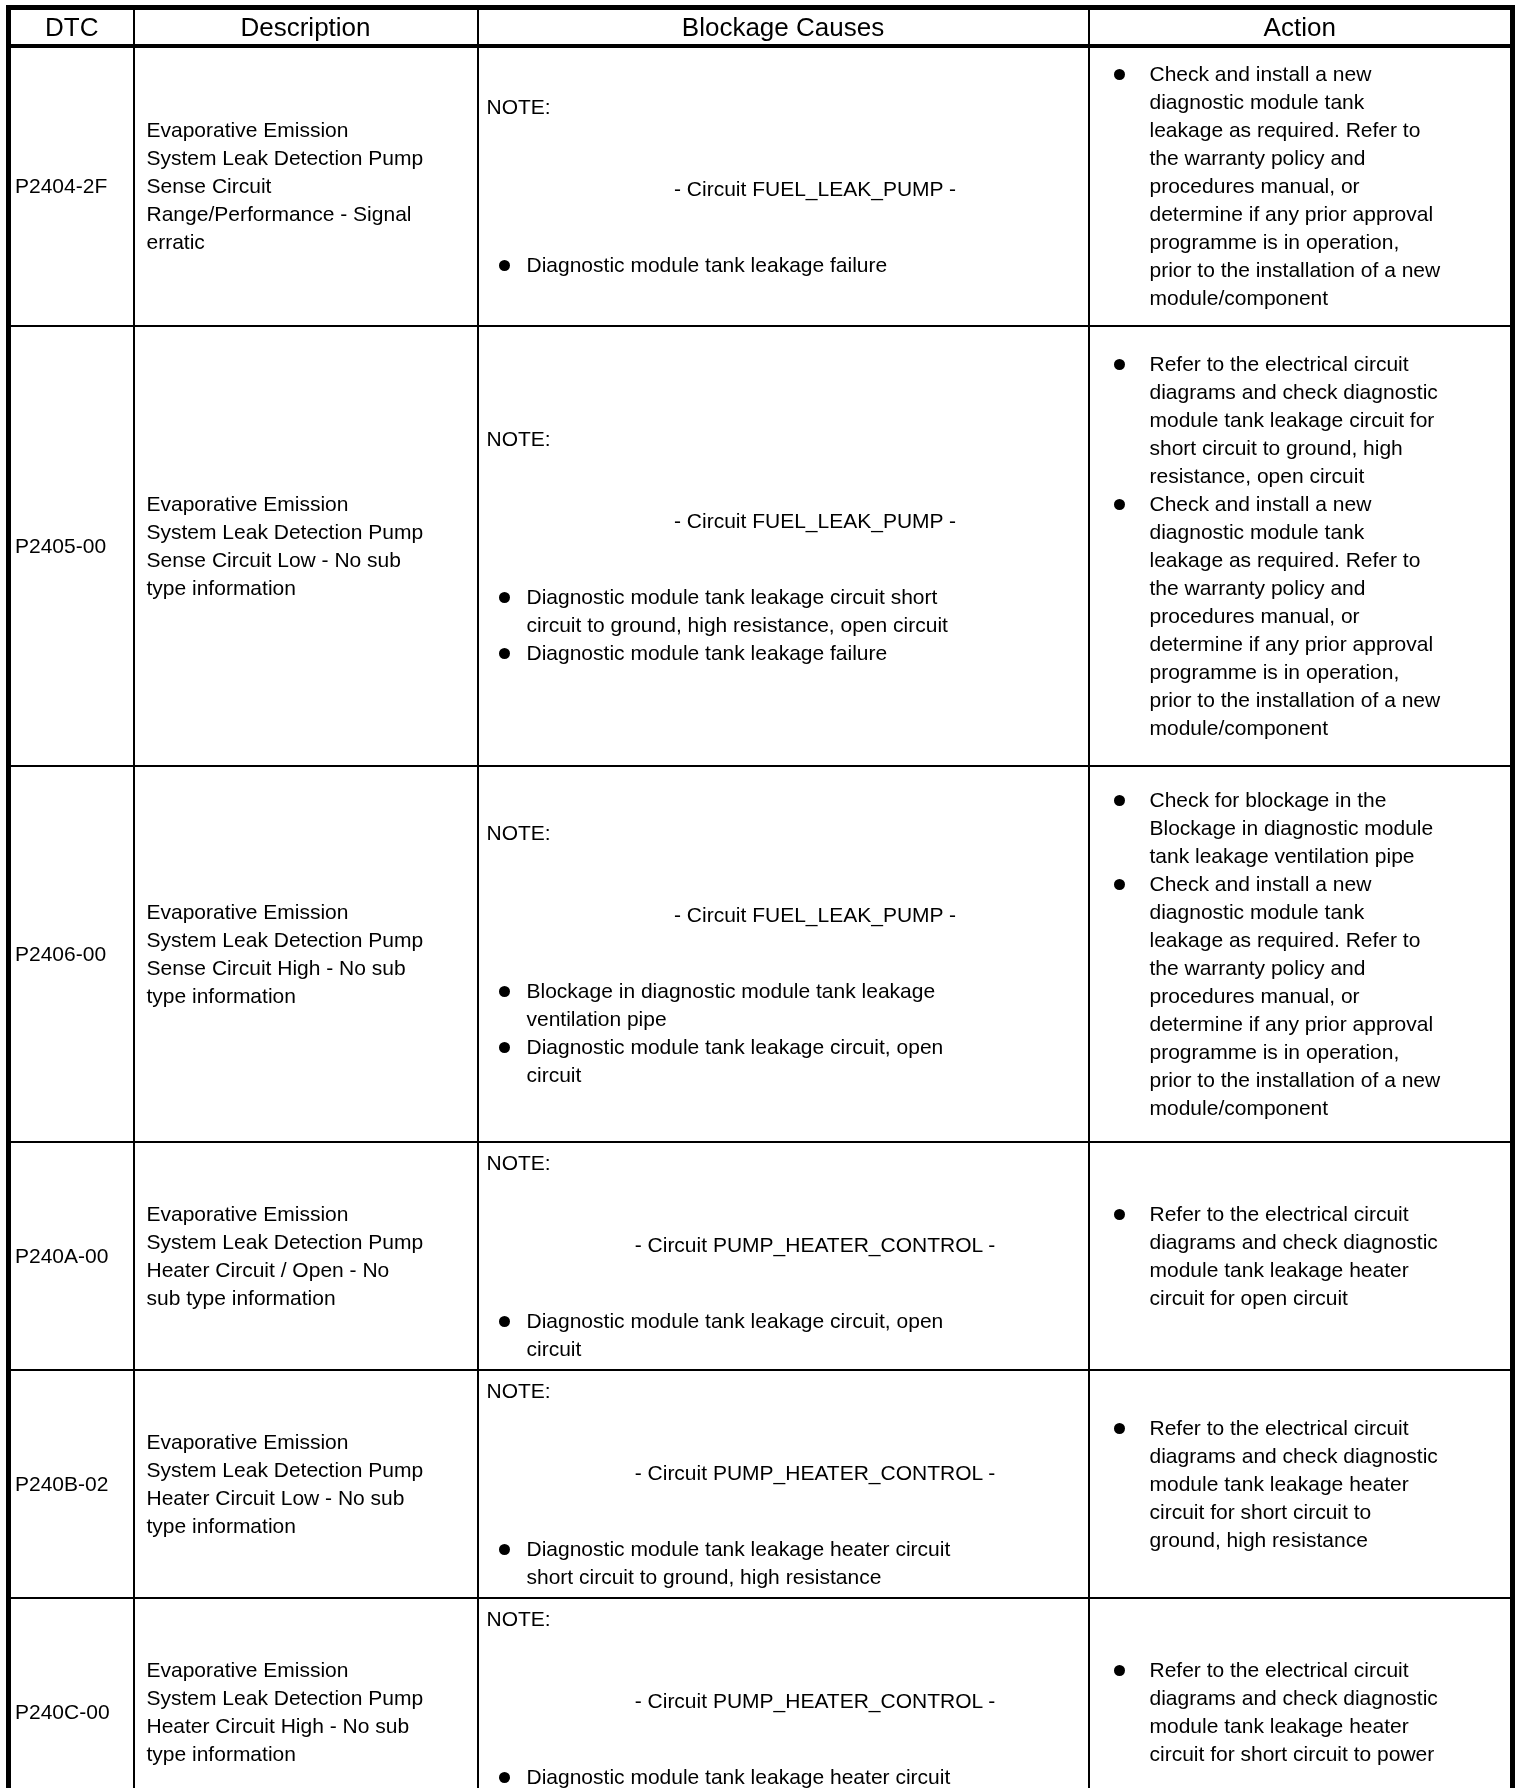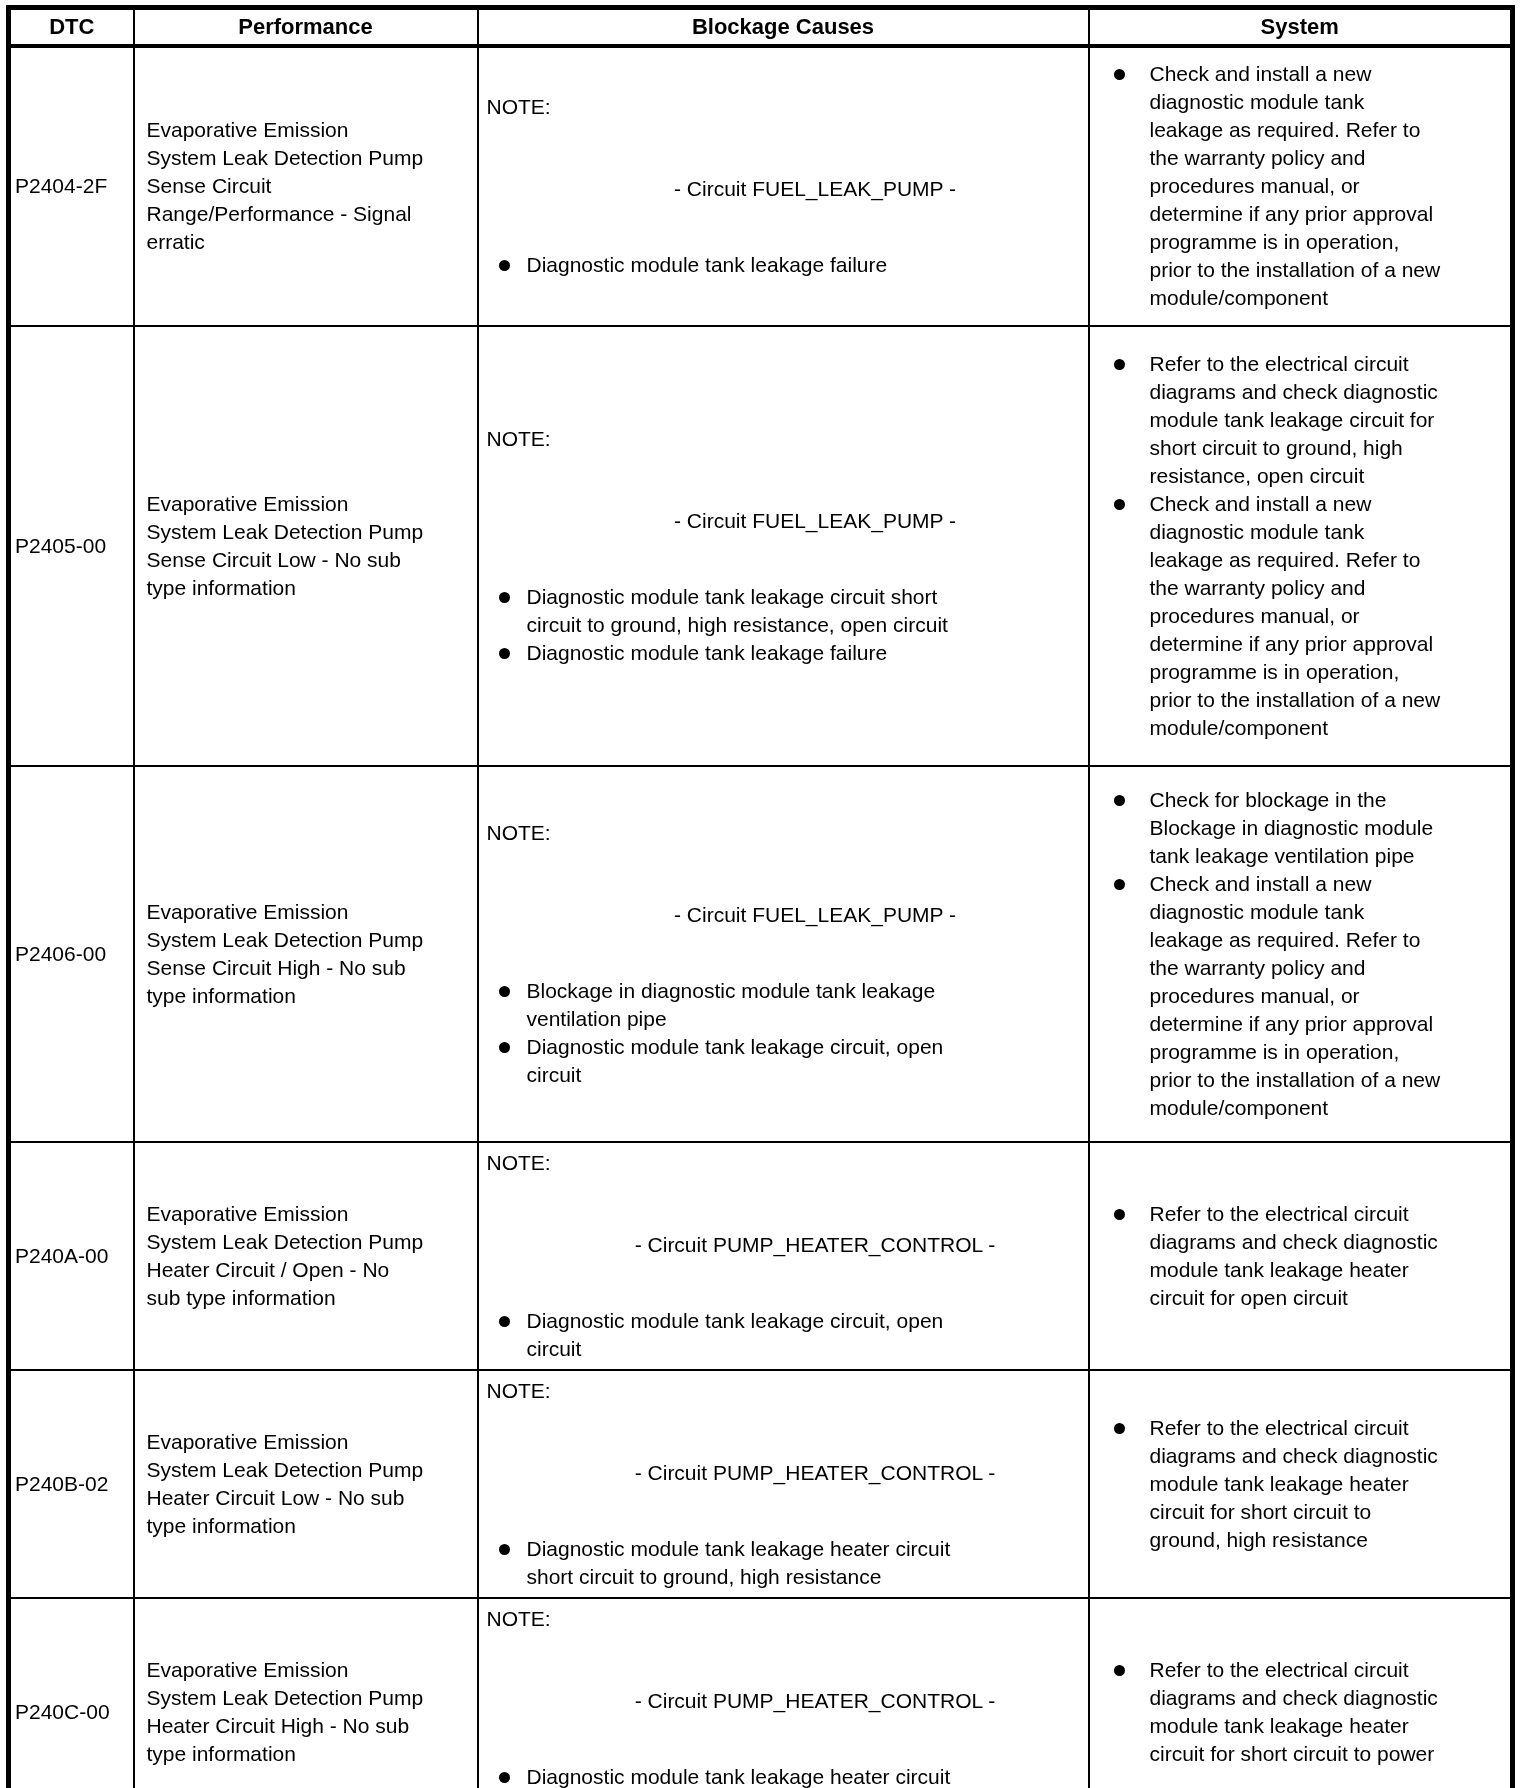--- a/index.html
+++ b/index.html
@@ -21,22 +21,22 @@
     color: #000000;
   }
   th, td {
     border: 2px solid #000000;
     padding: 0;
     vertical-align: middle;
     overflow: hidden;
   }
   thead th {
     height: 38px;
-    font-size: 22px;
-    font-weight: 700;
+    font-size: 26px;
+    font-weight: 400;
     border-bottom: 4px solid #000000;
   }
   tbody tr:nth-child(1) { height: 280px; }
   tbody tr:nth-child(2) { height: 440px; }
   tbody tr:nth-child(3) { height: 376px; }
   tbody tr:nth-child(4) { height: 209px; }
   tbody tr:nth-child(5) { height: 213px; }
   tbody tr:nth-child(6) { height: 214px; }
 
   td.col-dtc { padding-left: 4px; padding-right: 18px; }
@@ -71,23 +71,23 @@
   <table class="dtc-table">
     <colgroup>
       <col style="width:125px">
       <col style="width:344px">
       <col style="width:611px">
       <col style="width:424px">
     </colgroup>
     <thead>
       <tr>
         <th>DTC</th>
-        <th>Performance</th>
+        <th>Description</th>
         <th>Blockage Causes</th>
-        <th>System</th>
+        <th>Action</th>
       </tr>
     </thead>
     <tbody>
   <tr>
     <td class="col-dtc">
       <span class="dtc-text">P2404-2F</span>
     </td>
     <td class="col-desc">
       <div class="desc-text">Evaporative Emission
 System Leak Detection Pump

